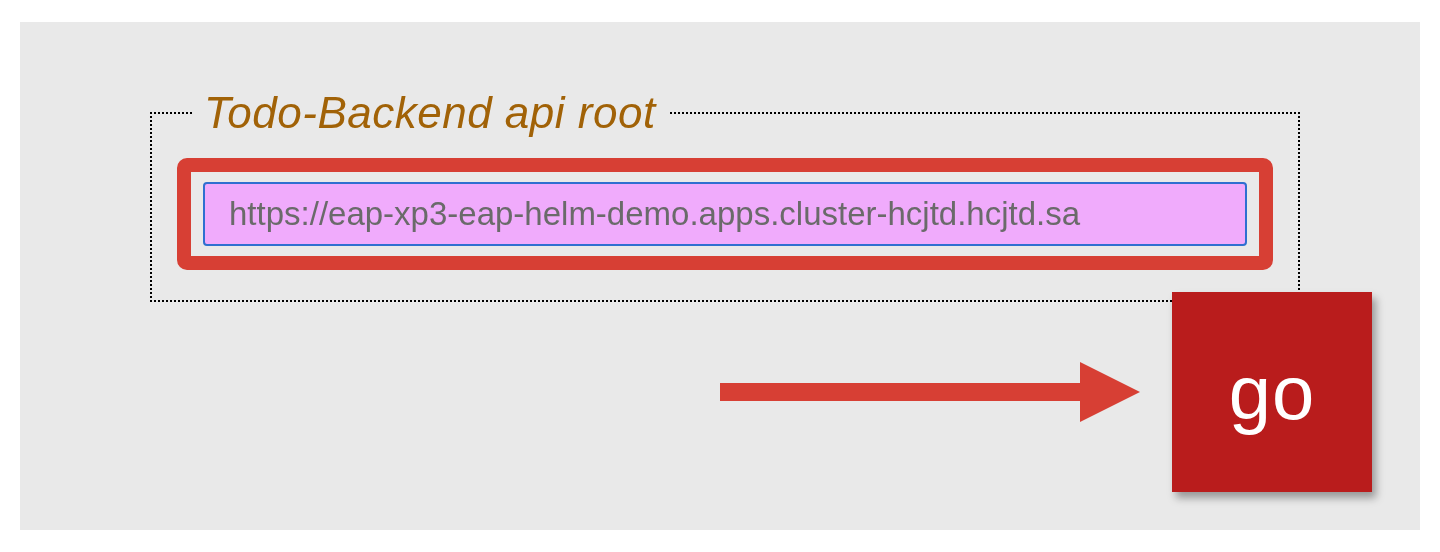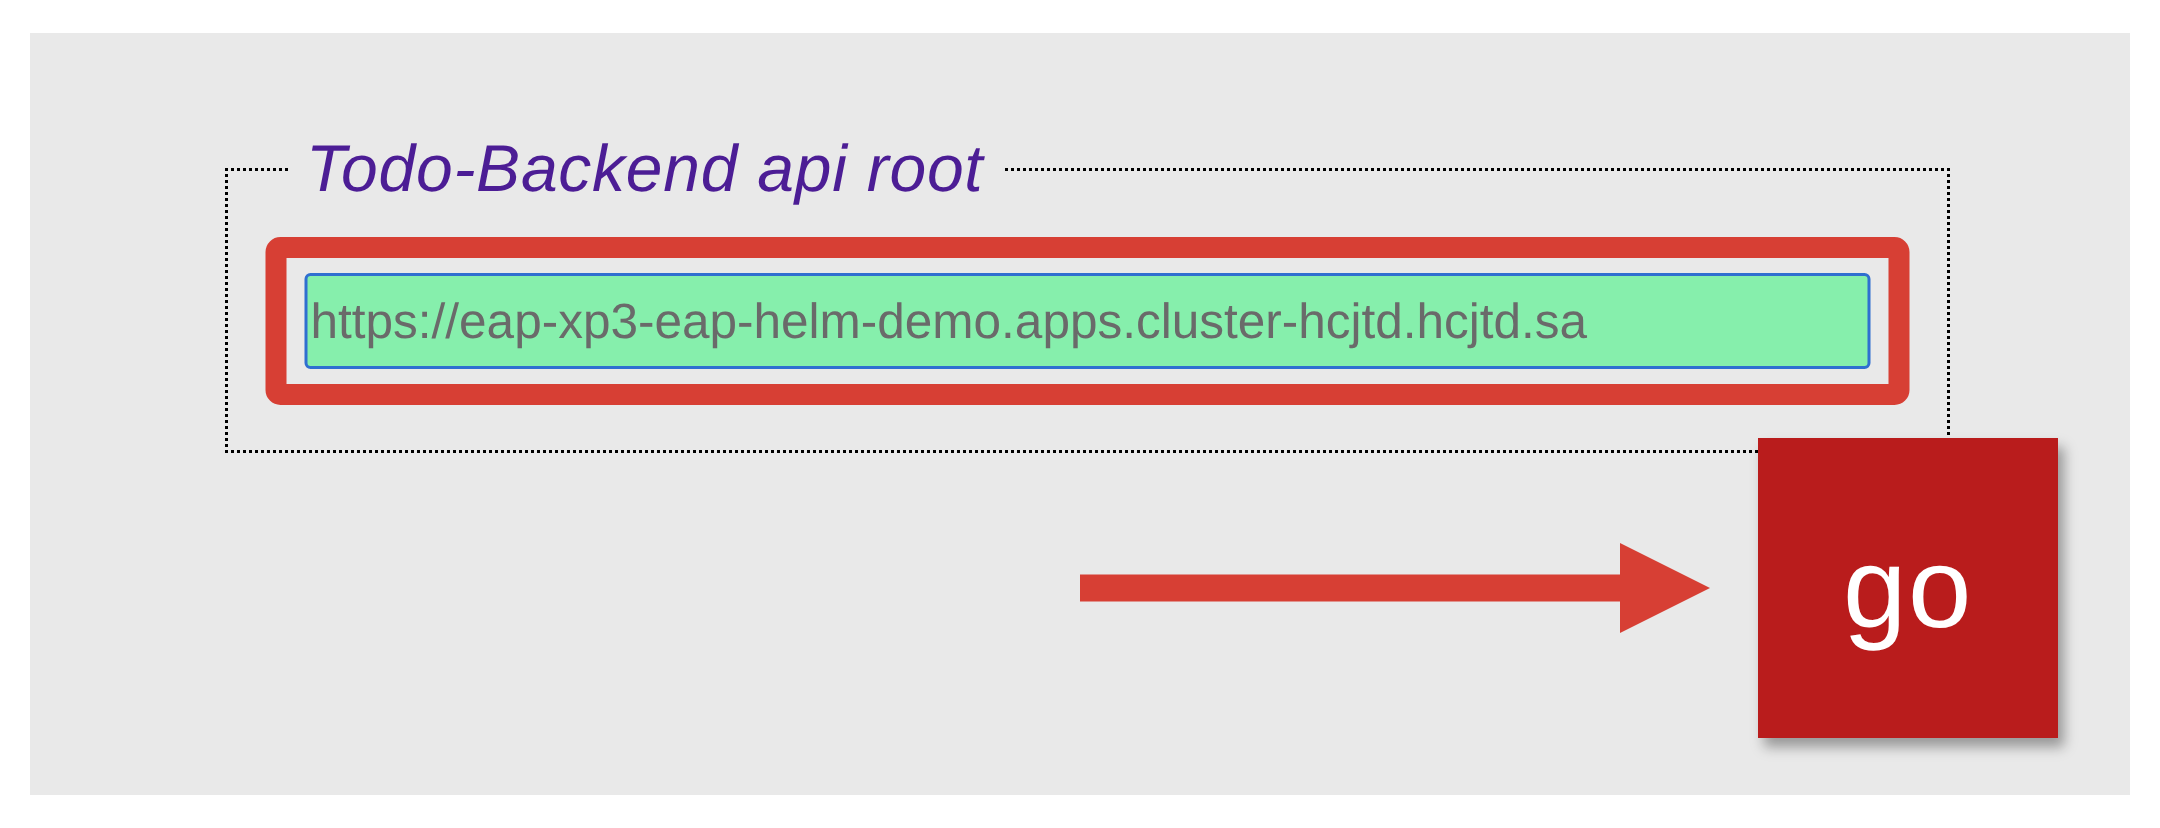--- a/index.html
+++ b/index.html
@@ -28,41 +28,41 @@
       top: 66px;
       width: 1150px;
       border: 2px dotted #000;
       padding: 20px 25px 30px 25px;
     }
     .legend {
       padding: 0 12px;
       font-size: 44px;
       font-style: italic;
       font-weight: 300;
-      color: #4c1d95;
+      color: #a16207;
       margin-left: 15px;
       letter-spacing: 0.5px;
     }
     .red-highlight {
       border: 14px solid #d73f34;
       border-radius: 10px;
       padding: 10px 12px;
       background: #e9e9e9;
     }
     .url-input {
       width: 100%;
       height: 64px;
       font-size: 33px;
       font-weight: 300;
       color: #6a6a6a;
-      padding: 6px 2px;
+      padding: 6px 24px;
       border: 2px solid #2f6fd0;
       border-radius: 4px;
       outline: none;
-      background: #86efac;
+      background: #f0abfc;
       font-family: inherit;
     }
     .go-button {
       position: absolute;
       right: 48px;
       top: 270px;
       width: 200px;
       height: 200px;
       background: #b91c1c;
       color: #fff;

